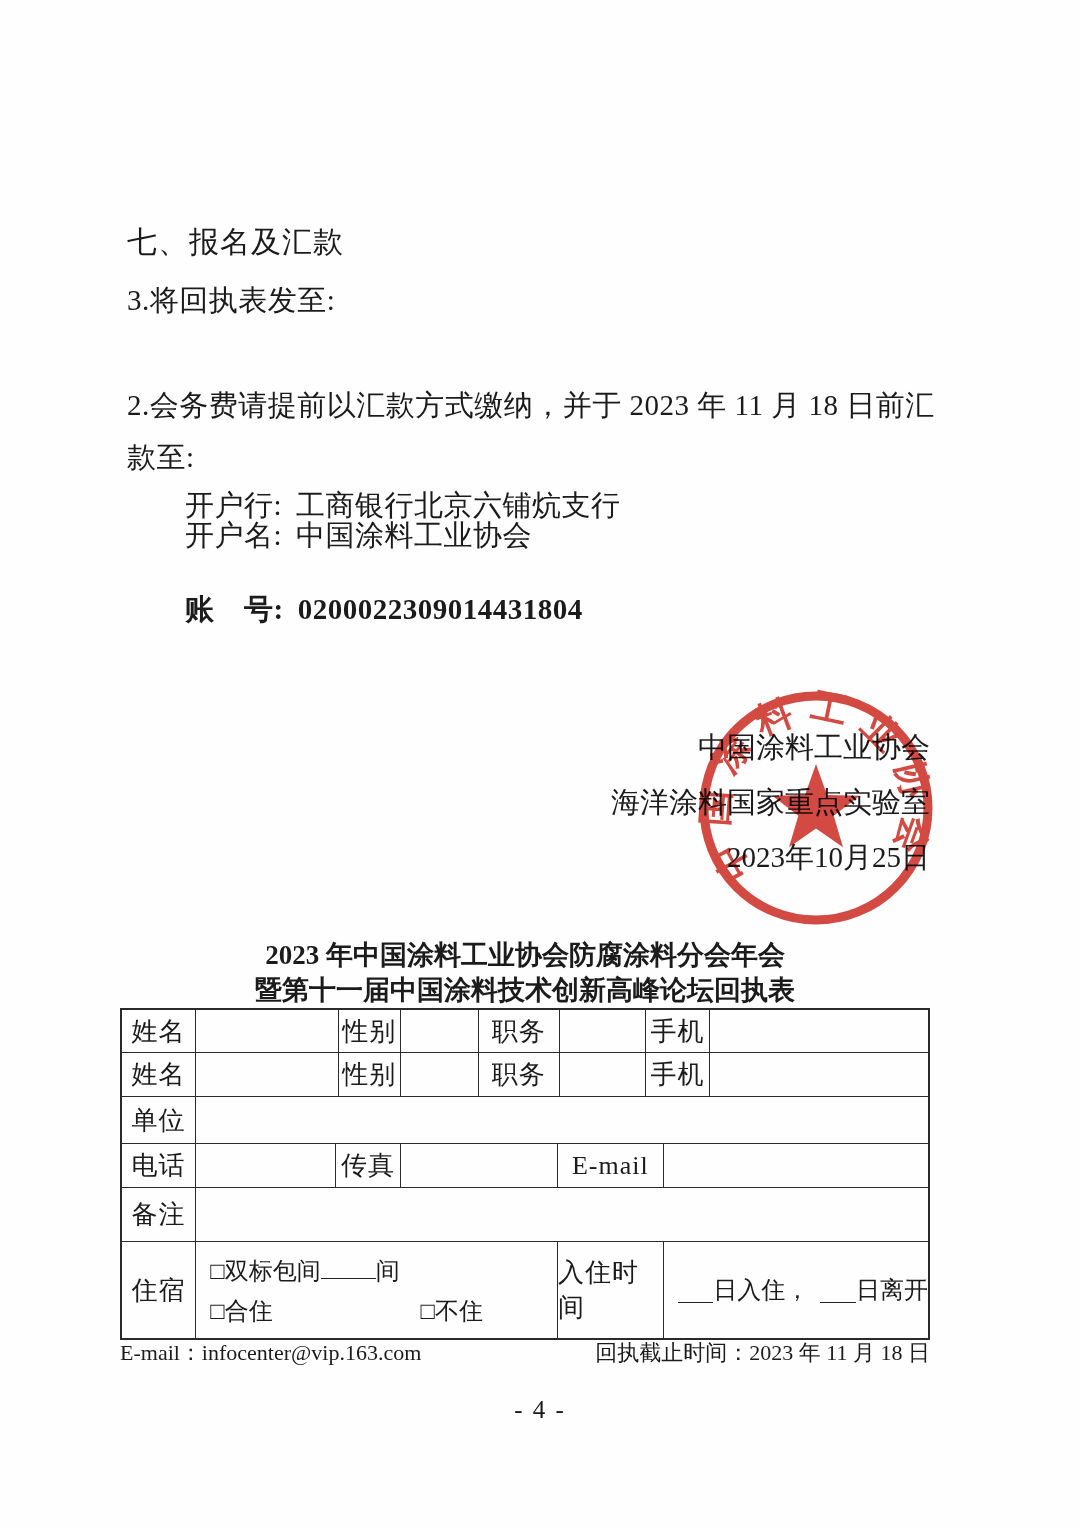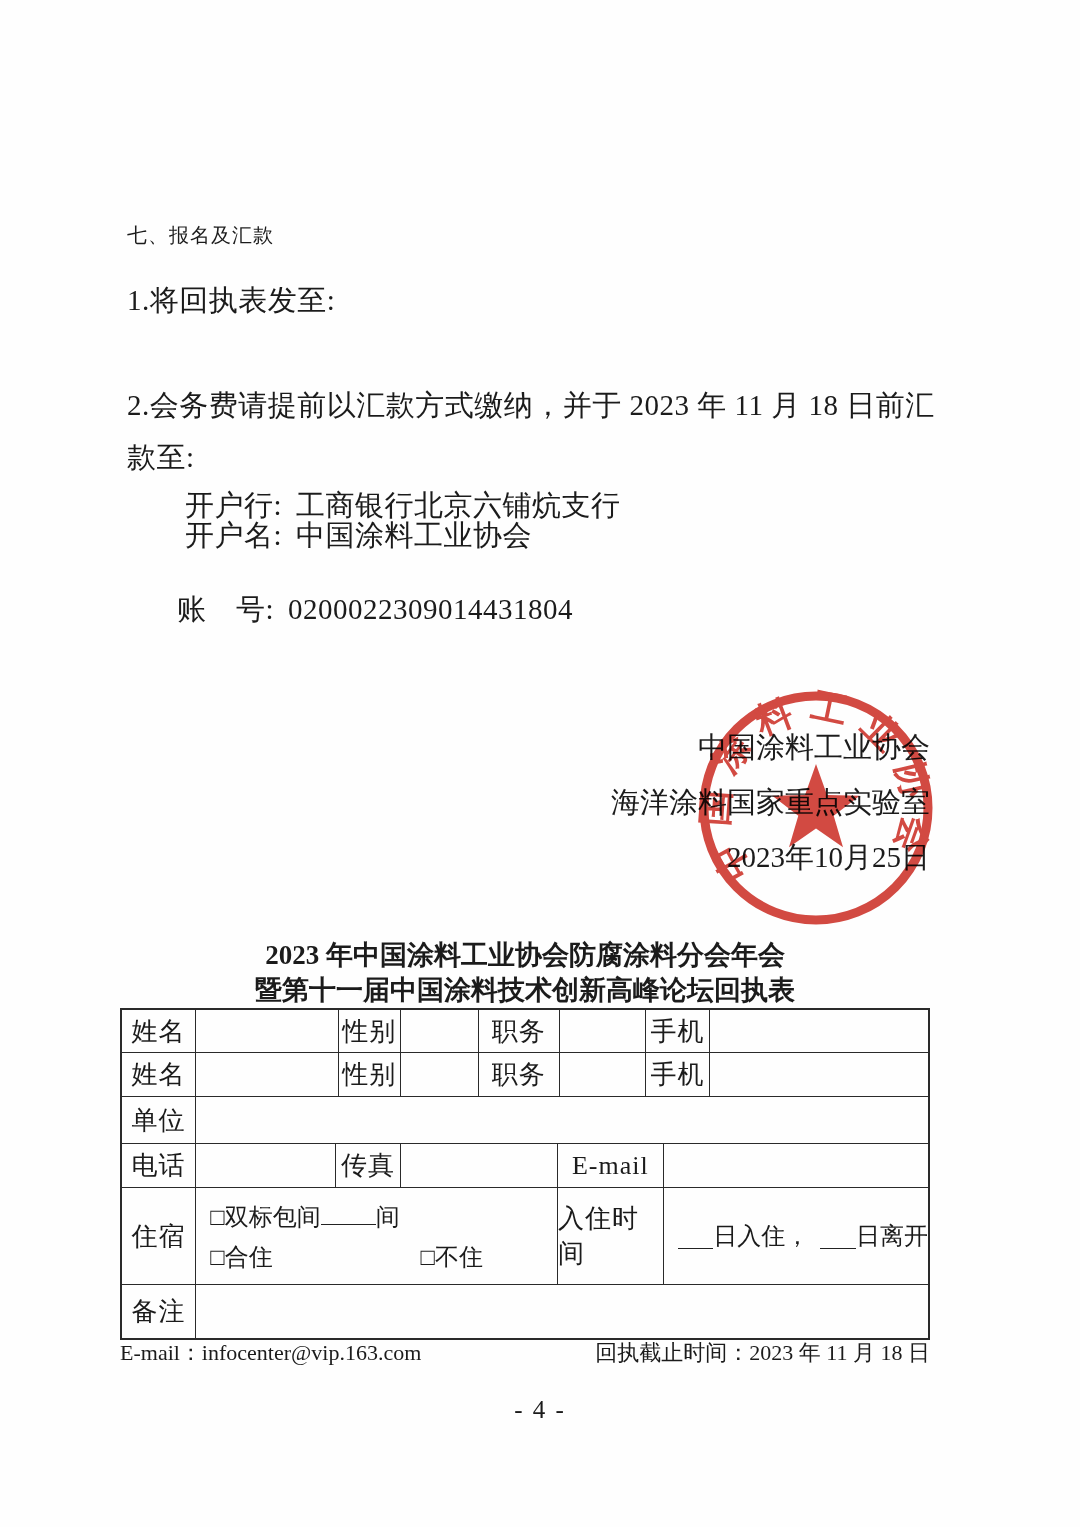--- a/index.html
+++ b/index.html
@@ -3,21 +3,21 @@
 <meta charset="utf-8">
 <style>
   html,body{margin:0;padding:0;background:#e8e8e8;}
   .page{
     position:relative; width:1080px; height:1527px; margin:0 auto;
     background:#fefefe; color:#1b1b1b; overflow:hidden;
     font-family:"Liberation Serif","DejaVu Serif",serif;
   }
   .abs{position:absolute;}
   .ln{font-size:29px; letter-spacing:0.5px; white-space:nowrap;}
-  .heading{font-size:20px; letter-spacing:1px;}
+  .heading{font-size:30px; letter-spacing:1px;}
   .bank .lab{margin-right:14px;}
   .sig{right:150px; text-align:right; font-size:29px; white-space:nowrap; z-index:2;}
   .seal{mix-blend-mode:multiply; opacity:.92; z-index:3;}
   .seal circle{fill:none; stroke:#cf3a32;}
   .seal polygon{fill:#cf3a32;}
   .seal text{fill:#cf3a32; font-family:"Liberation Serif","DejaVu Serif",serif;}
   .form-title{
     left:120px; top:938px; width:810px; text-align:center;
     font-size:27px; font-weight:700; line-height:35px; z-index:2;
   }
@@ -39,31 +39,31 @@
   .gap{display:inline-block; width:14px;}
   .footer{top:1338px; font-size:22px; white-space:nowrap;}
   .pageno{top:1396px; left:0; width:1080px; text-align:center; font-size:25px; letter-spacing:2px;}
 </style>
 </head>
 <body>
 
 <div class="page">
 
   <div class="abs heading" style="left:127px; top:222px;">七、报名及汇款</div>
-  <div class="abs ln" style="left:127px; top:281px;">1.将回执表发至:</div>
+  <div class="abs ln" style="left:127px; top:281px;">3.将回执表发至:</div>
   <div class="abs ln" style="left:127px; top:386px;">2.会务费请提前以汇款方式缴纳，并于 2023 年 11 月 18 日前汇</div>
   <div class="abs ln" style="left:127px; top:438px;">款至:</div>
 
   <div class="abs ln bank" style="left:185px; top:486px;">
     <span class="lab">开户行:</span><span>工商银行北京六铺炕支行</span>
   </div>
   <div class="abs ln bank" style="left:185px; top:516px;">
     <span class="lab">开户名:</span><span>中国涂料工业协会</span>
   </div>
-  <div class="abs ln bank" style="left:177px; top:590px;">
+  <div class="abs ln bank" style="left:185px; top:590px;font-weight:bold;">
     <span class="lab">账　号:</span><span>0200022309014431804</span>
   </div>
 
   <svg class="abs seal" style="left:686px; top:678px;" width="260" height="260" viewBox="0 0 260 260">
     <defs>
       <path id="sealArc" d="M 78.3 201.2 A 88 88 0 1 1 181.7 201.2" fill="none"></path>
     </defs>
     <circle cx="130" cy="130" r="112" stroke-width="9"></circle>
     <polygon transform="translate(130,132)" points="0,-46 11,-15.1 43.7,-14.2 17.7,5.8 27,37.2 0,18.6 -27,37.2 -17.7,5.8 -43.7,-14.2 -11,-15.1"></polygon>
     <text font-size="36" font-weight="bold" letter-spacing="14">
@@ -111,20 +111,25 @@
 
     <div class="trow h43">
       <div class="cell lbl" style="width:9.2%">电话</div>
       <div class="cell val" style="width:17.4%"></div>
       <div class="cell lbl" style="width:8%">传真</div>
       <div class="cell val" style="width:19.5%"></div>
       <div class="cell lbl" style="width:13.1%">E-mail</div>
       <div class="cell val" style="width:32.8%"></div>
     </div>
 
+    <div class="trow h53">
+      <div class="cell lbl" style="width:9.2%">备注</div>
+      <div class="cell val" style="width:90.8%"></div>
+    </div>
+
     <div class="trow h96">
       <div class="cell lbl" style="width:9.2%">住宿</div>
       <div class="cell lodg" style="width:44.9%">
         <div class="row1">
           <span>□双标包间</span><span class="bl w55"></span><span>间</span>
         </div>
         <div class="row2">
           <span>□合住</span>
           <span class="opt-none">□不住</span>
         </div>
@@ -132,25 +137,20 @@
       <div class="cell lbl" style="width:13.1%">入住时间</div>
       <div class="cell checkin" style="width:32.8%">
         <span class="bl w46"></span>
           <span>日入住，</span>
           <span class="gap"></span>
           <span class="bl w46"></span>
           <span>日离开</span>
       </div>
     </div>
 
-    <div class="trow h53">
-      <div class="cell lbl" style="width:9.2%">备注</div>
-      <div class="cell val" style="width:90.8%"></div>
-    </div>
-
   </div>
 
   <div class="abs footer" style="left:120px;">E-mail：infocenter@vip.163.com</div>
   <div class="abs footer" style="right:150px;">回执截止时间：2023 年 11 月 18 日</div>
 
   <div class="abs pageno">- 4 -</div>
 
 </div>
 
 </body></html>

